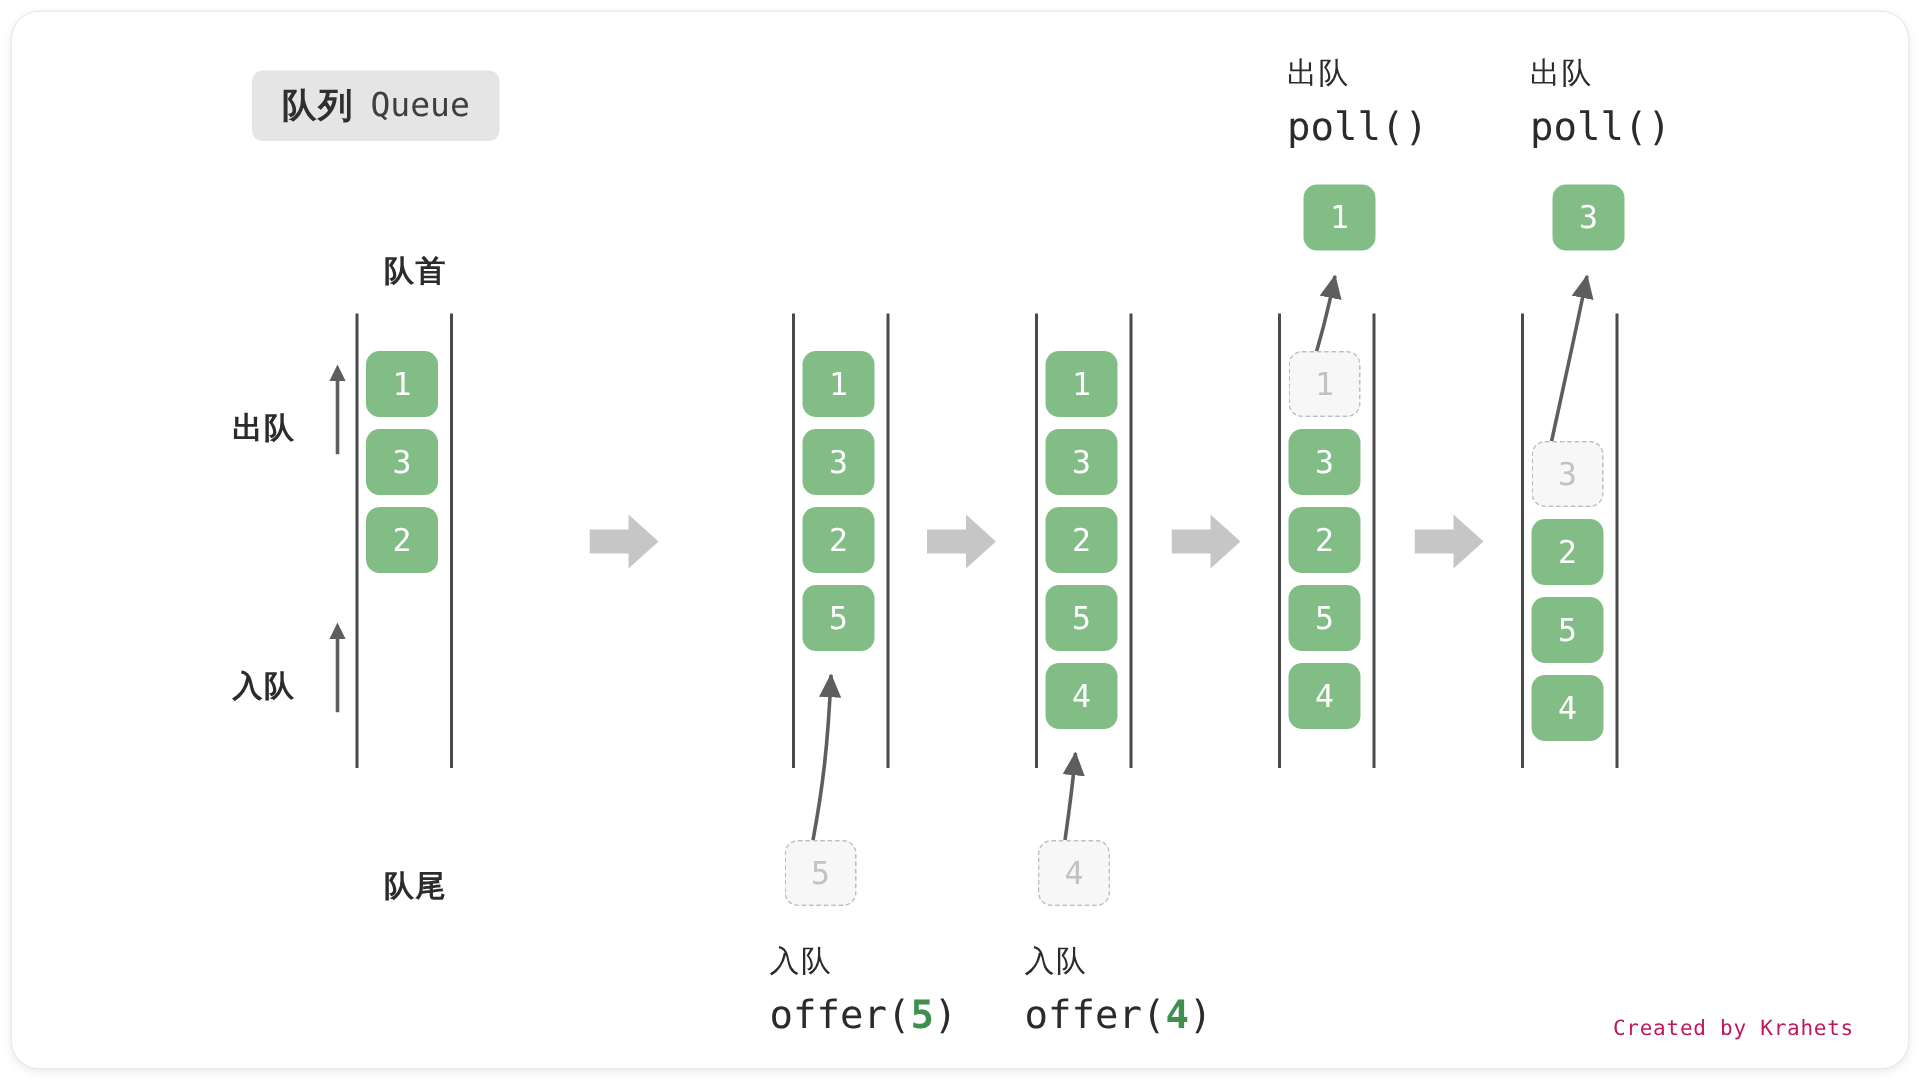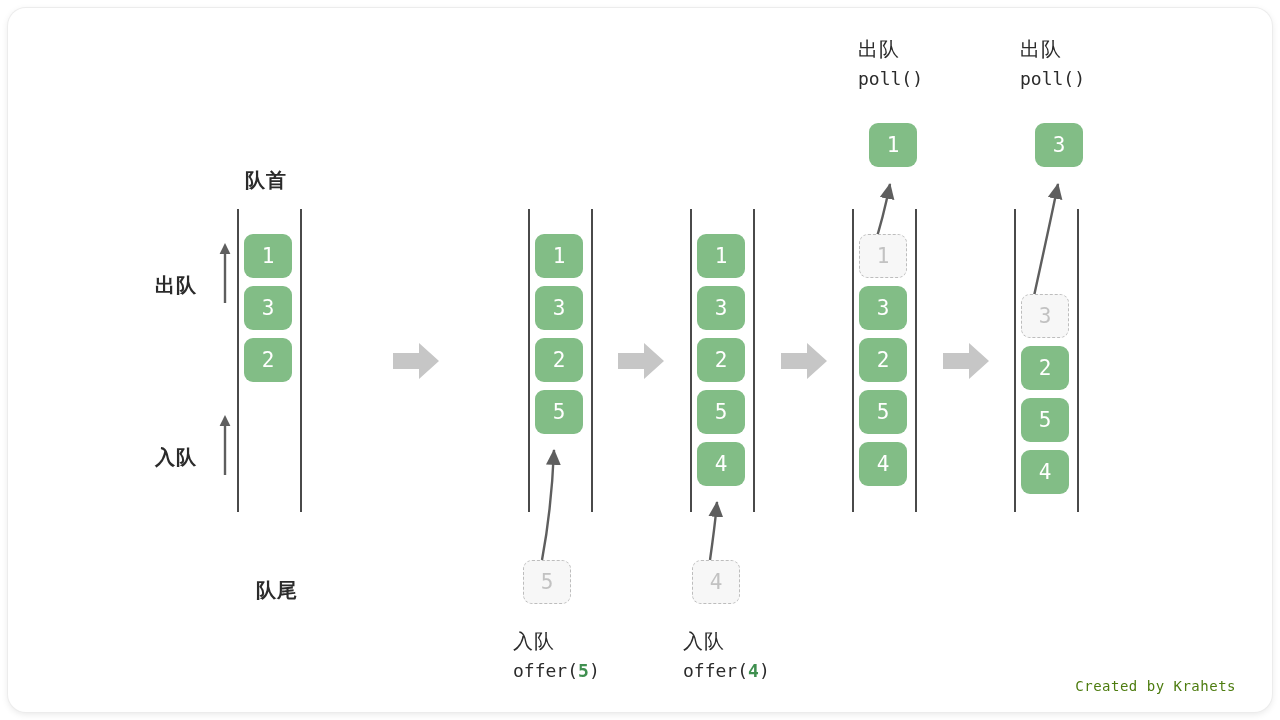--- a/index.html
+++ b/index.html
@@ -64,21 +64,21 @@
     line-height: 1.55;
   }
   .op-label .cn {
     font-size: 20px;
     color: #2b2b2b;
     letter-spacing: 1px;
     display: block;
   }
   .op-label .code {
     font-family: "DejaVu Sans Mono", monospace;
-    font-size: 18px;
+    font-size: 26px;
     color: #2b2b2b;
     display: block;
   }
   .op-label .code .num { color: #3f8f4f; font-weight: bold; }
 
   
   .rail {
     width: 1.6px;
     background: #4a4a4a;
   }
@@ -113,47 +113,51 @@
 
   
   #curves { left: 0; top: 0; width: 1264px; height: 704px; pointer-events: none; }
 
   
   #credit {
     right: 36px;
     bottom: 18px;
     font-family: "DejaVu Sans Mono", monospace;
     font-size: 14px;
-    color: #4d7c0f;
+    color: #be185d;
     letter-spacing: 0.5px;
   }
 </style>
 </head>
 <body>
 
 <div id="canvas">
 
+  <div class="abs" id="title-badge">
+    <span class="cn">队列</span>
+    <span class="en">Queue</span>
+  </div>
 
   <svg class="abs" id="curves" viewBox="0 0 1264 704" xmlns="http://www.w3.org/2000/svg">
     <defs>
       <marker id="ah" markerWidth="9" markerHeight="9" refX="6.2" refY="3.1" orient="auto" markerUnits="strokeWidth">
         <path d="M0,0 L6.6,3.1 L0,6.2 z" fill="#5e5e5e"></path>
       </marker>
     </defs>
 
     <path d="M 534,552 C 540,520 544,490 546,442" fill="none" stroke="#5e5e5e" stroke-width="2.4" marker-end="url(#ah)"></path>
 
     <path d="M 702,552 C 706,524 708,506 709,494" fill="none" stroke="#5e5e5e" stroke-width="2.4" marker-end="url(#ah)"></path>
 
     <path d="M 866,238 C 874,214 878,196 882,176" fill="none" stroke="#5e5e5e" stroke-width="2.4" marker-end="url(#ah)"></path>
 
     <path d="M 1026,288 C 1036,242 1044,206 1050,176" fill="none" stroke="#5e5e5e" stroke-width="2.4" marker-end="url(#ah)"></path>
   </svg>
 
-  <div class="abs cn-bold" style="left:237px; top:159px; width:64px; ">队首</div>
+  <div class="abs cn-bold" style="left:237px; top:159px; width:64px; text-align:center;">队首</div>
   <div class="abs cn-bold" style="left:237px; top:541px; width:64px; text-align:center;margin-top:28px;">队尾</div>
 
   <div class="abs cn-bold" style="left:147px; top:264px;">出队</div>
   <svg class="abs tick-arrow" style="left:209px; top:233px;" viewBox="0 0 16 62" xmlns="http://www.w3.org/2000/svg">
     <line x1="8" y1="62" x2="8" y2="10" stroke="#5e5e5e" stroke-width="2.4"></line>
     <path d="M8,2 L13.4,13 L2.6,13 z" fill="#5e5e5e"></path>
   </svg>
 
   <div class="abs cn-bold" style="left:147px; top:436px;">入队</div>
   <svg class="abs tick-arrow" style="left:209px; top:405px;" viewBox="0 0 16 62" xmlns="http://www.w3.org/2000/svg">

